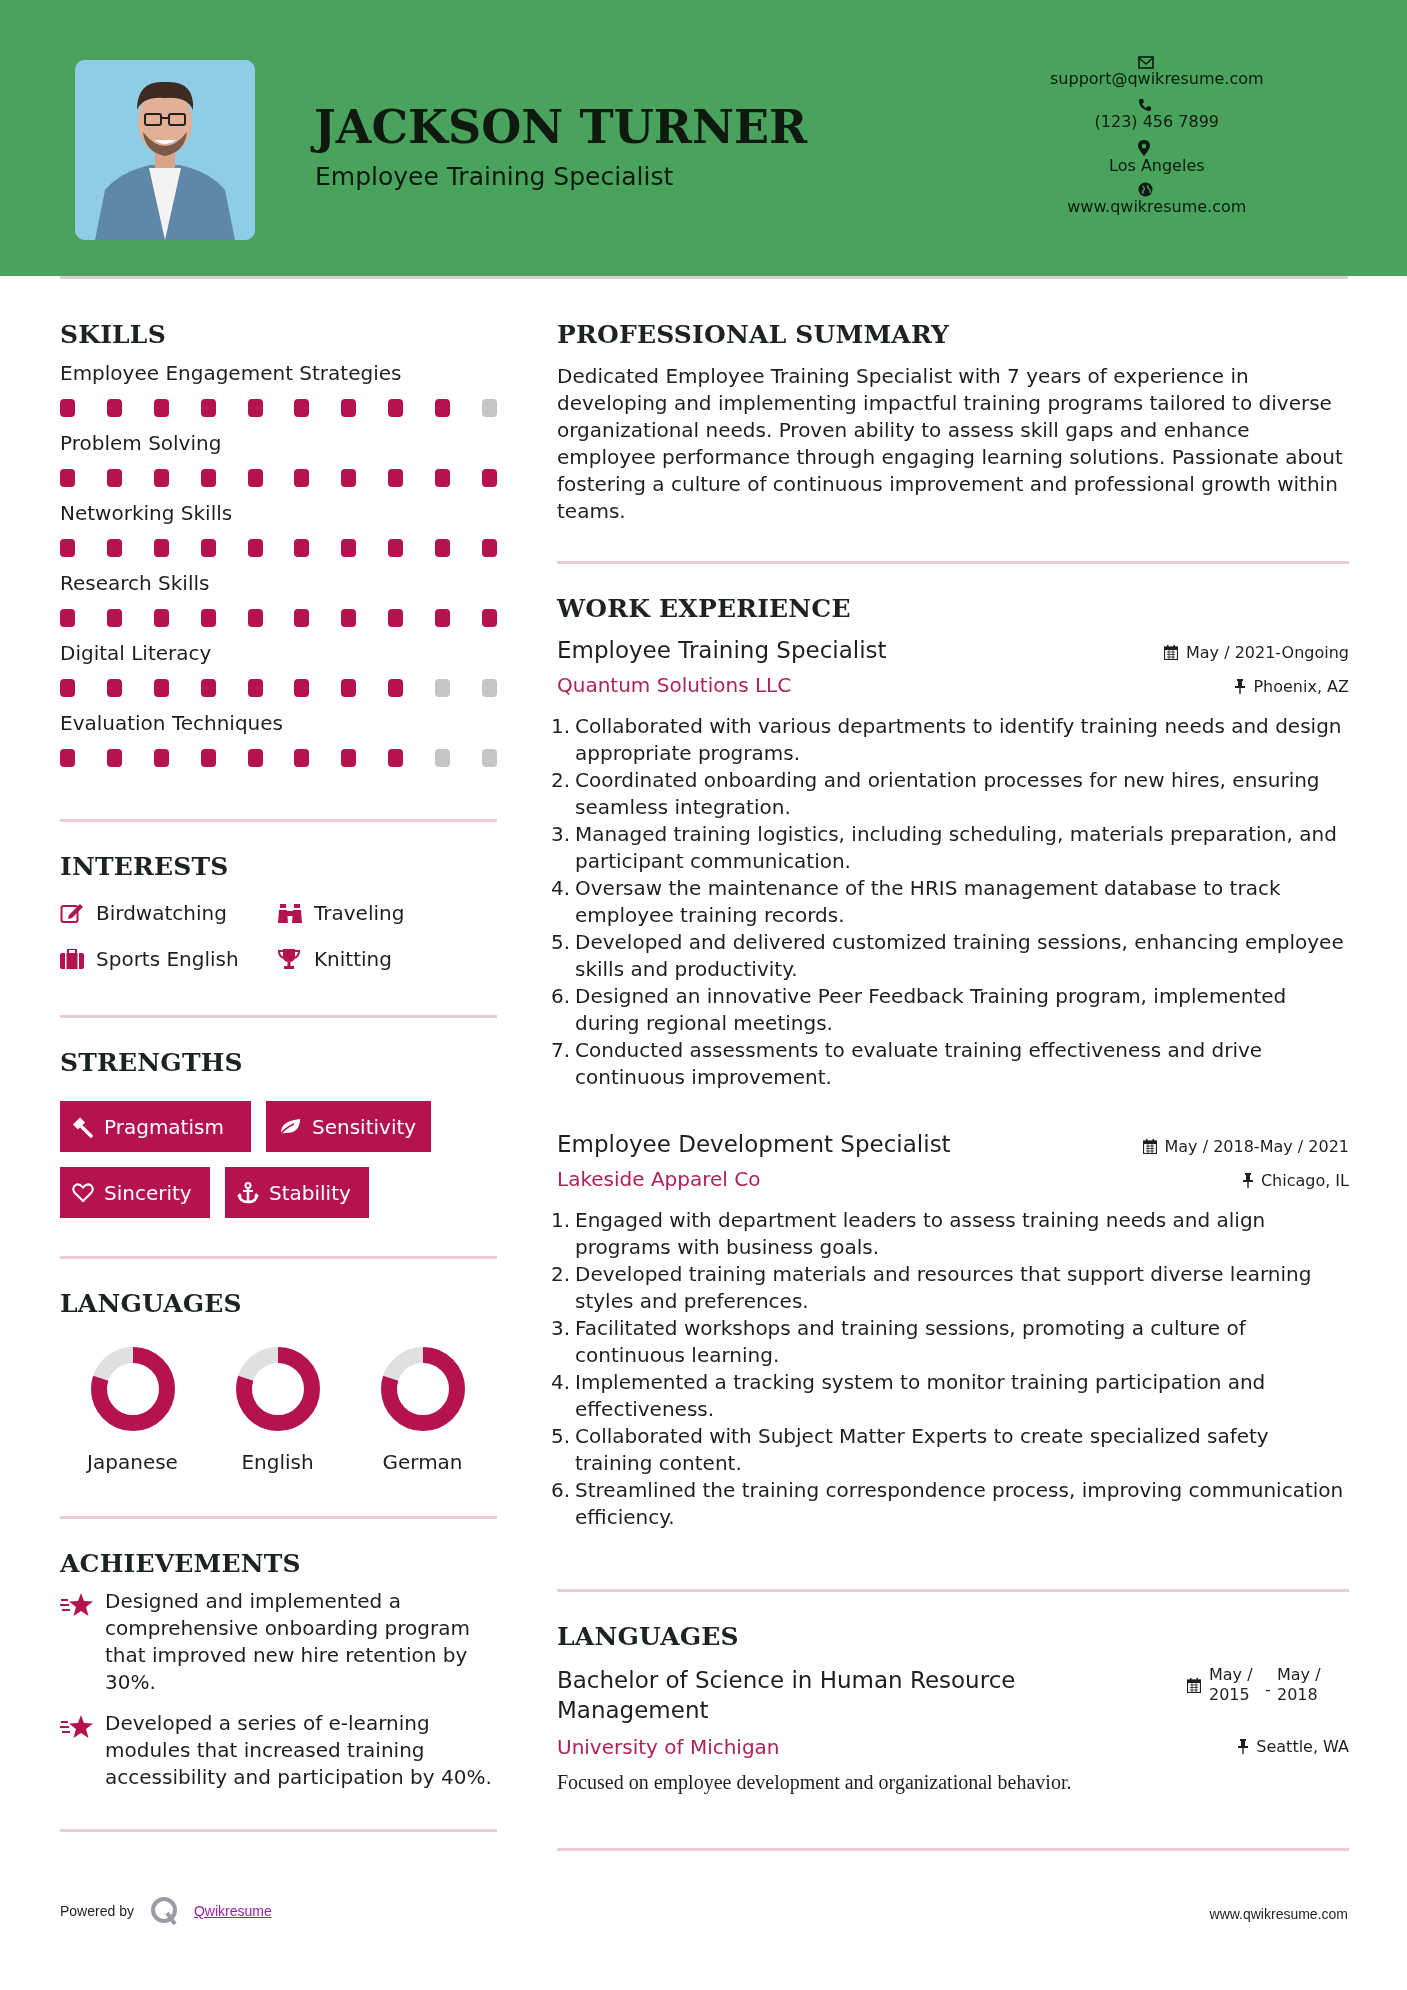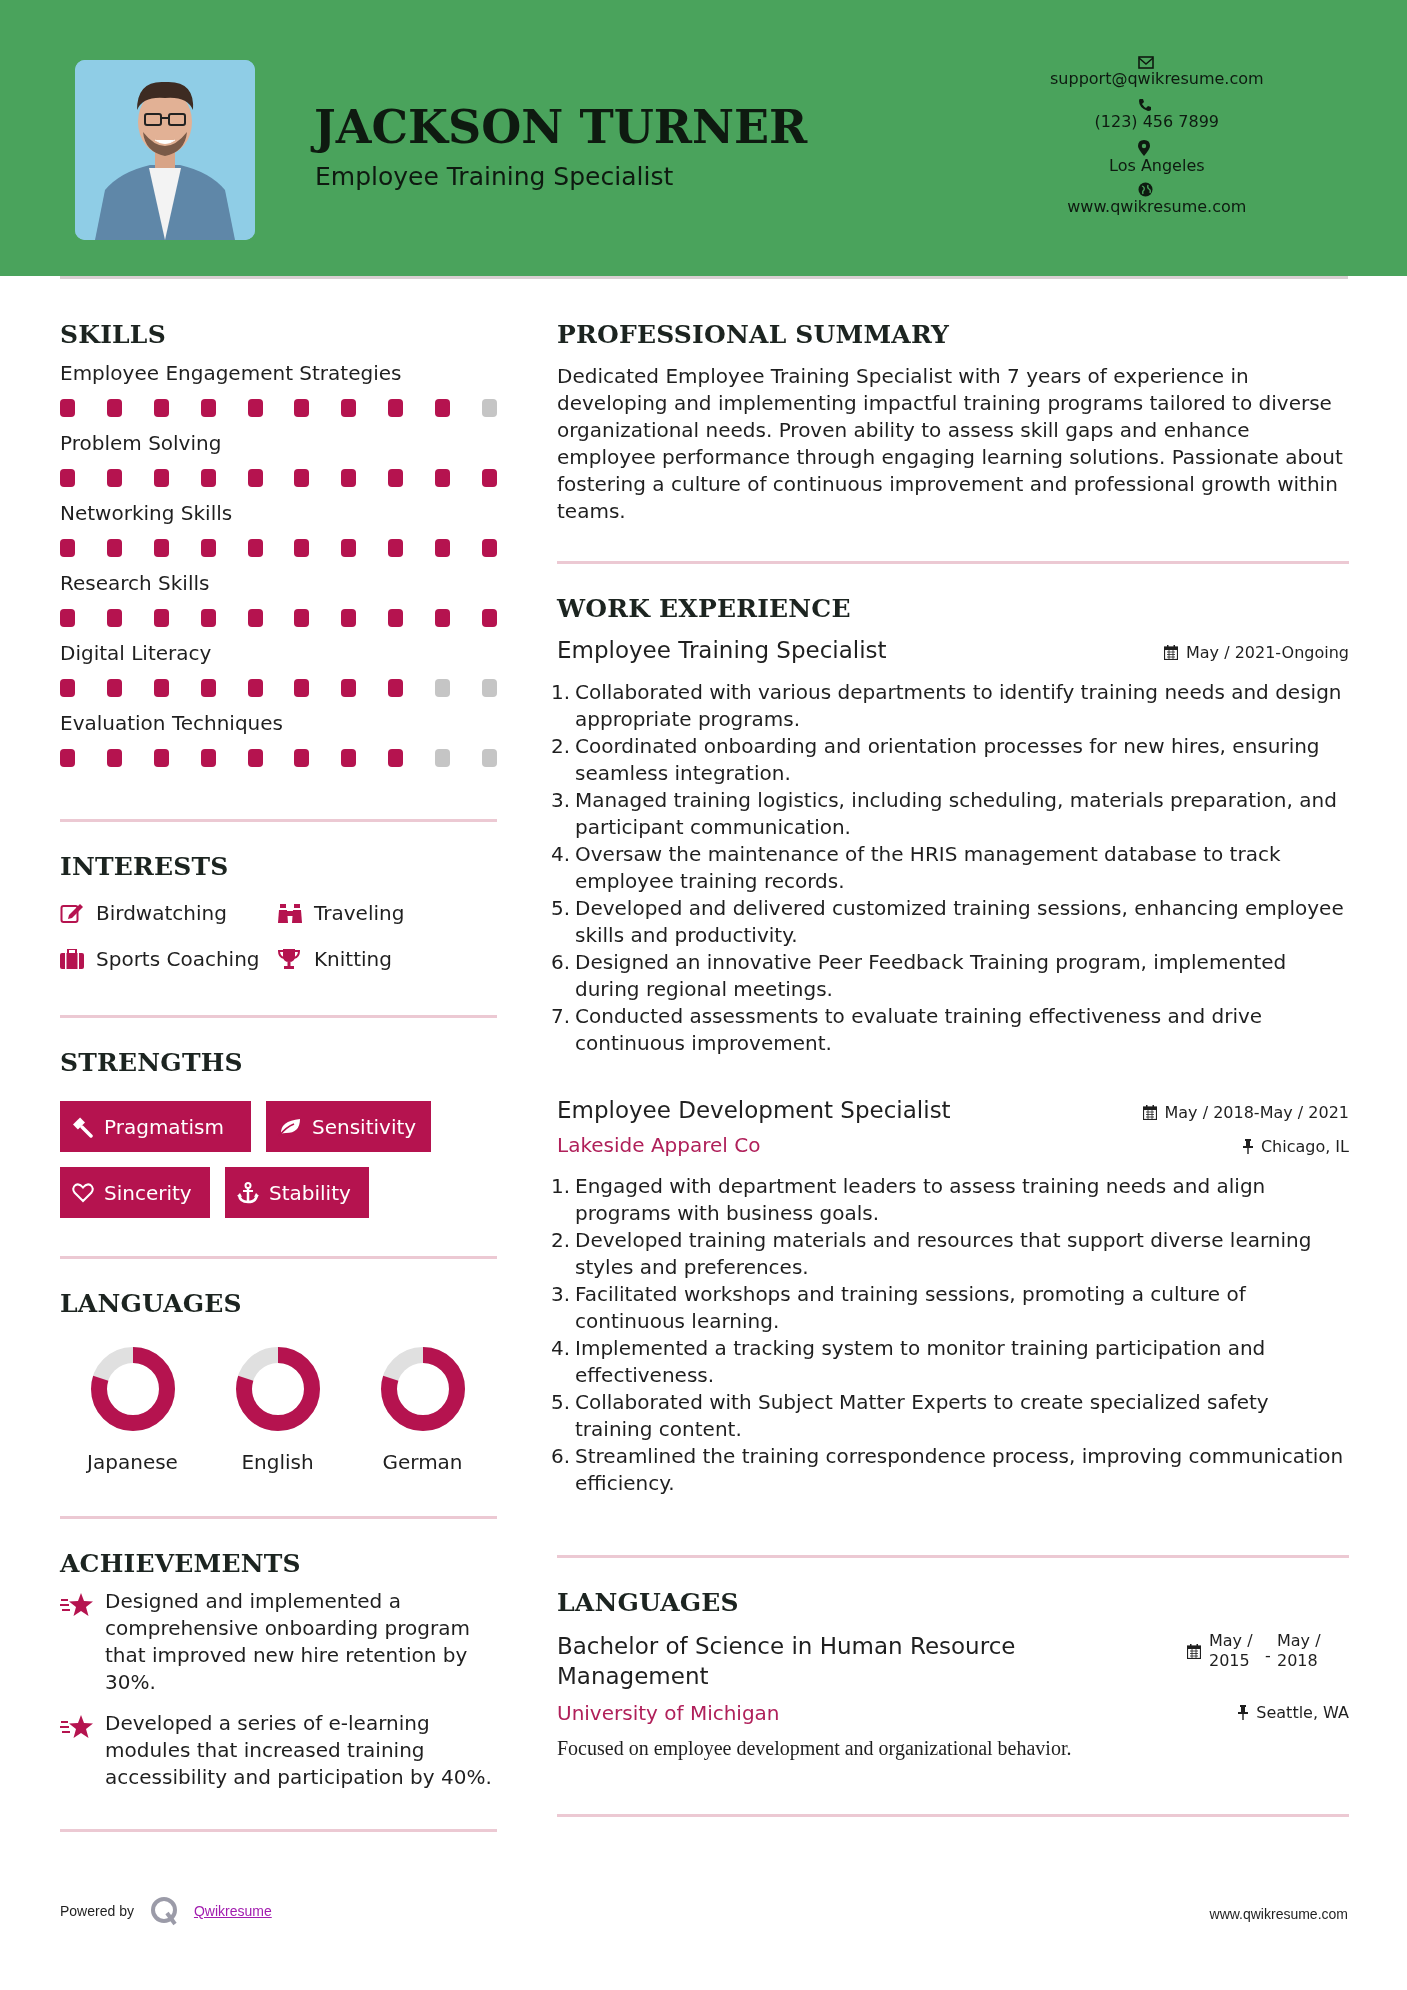--- a/index.html
+++ b/index.html
@@ -235,21 +235,21 @@
       </div>
       <div class="interest">
         <span class="ic">
           <svg width="24" height="20" viewBox="0 0 24 20">
               <rect x="0" y="4" width="24" height="16" rx="2" fill="#b5134f"></rect>
               <rect x="8" y="0" width="8" height="5" fill="none" stroke="#b5134f" stroke-width="2"></rect>
               <rect x="5" y="4" width="1.5" height="16" fill="#fff"></rect>
               <rect x="17.5" y="4" width="1.5" height="16" fill="#fff"></rect>
             </svg>
         </span>
-        <span>Sports Coaching</span>
+        <span>Sports English</span>
       </div>
       <div class="interest">
         <span class="ic">
           <svg width="22" height="22" viewBox="0 0 22 22">
               <path d="M5 1 L17 1 L17 8 Q17 14 11 14 Q5 14 5 8 Z" fill="#b5134f"></path>
               <path d="M5 3 L1 3 Q1 9 6 10 M17 3 L21 3 Q21 9 16 10" fill="none" stroke="#b5134f" stroke-width="2"></path>
               <rect x="9.5" y="14" width="3" height="4" fill="#b5134f"></rect>
               <rect x="6" y="18" width="10" height="3" fill="#b5134f"></rect>
             </svg>
         </span>
@@ -382,20 +382,34 @@
               <span class="ic">
                 <svg width="14" height="15" viewBox="0 0 14 15">
                   <rect x="0.5" y="2" width="13" height="12.5" fill="none" stroke="#1f1f1f" stroke-width="1.2"></rect>
                   <rect x="0.5" y="2" width="13" height="3" fill="#1f1f1f"></rect>
                   <path d="M3 7 H11 M3 9.5 H11 M3 12 H11 M5 5 V14 M9 5 V14" stroke="#1f1f1f" stroke-width="0.8"></path>
                   <rect x="3" y="0" width="1.5" height="3" fill="#1f1f1f"></rect>
                   <rect x="9.5" y="0" width="1.5" height="3" fill="#1f1f1f"></rect>
                 </svg>
               </span>
               <span>May / 2021-Ongoing</span>
+            </div>
+          </div>
+          <div class="job-head">
+            <div class="job-company">Quantum Solutions LLC</div>
+            <div class="meta" style="margin-top:14px;">
+              <span class="ic">
+                <svg width="10" height="15" viewBox="0 0 10 15">
+                  <rect x="2" y="0" width="6" height="2" fill="#1f1f1f"></rect>
+                  <rect x="3" y="2" width="4" height="5" fill="#1f1f1f"></rect>
+                  <rect x="0" y="7" width="10" height="2" fill="#1f1f1f"></rect>
+                  <rect x="4.3" y="9" width="1.4" height="6" fill="#1f1f1f"></rect>
+                </svg>
+              </span>
+              <span>Phoenix, AZ</span>
             </div>
           </div>
           <ol class="bullets">
             <li><span class="num">1.</span><span>Collaborated with various departments to identify training needs and design appropriate programs.</span></li>
             <li><span class="num">2.</span><span>Coordinated onboarding and orientation processes for new hires, ensuring seamless integration.</span></li>
             <li><span class="num">3.</span><span>Managed training logistics, including scheduling, materials preparation, and participant communication.</span></li>
             <li><span class="num">4.</span><span>Oversaw the maintenance of the HRIS management database to track employee training records.</span></li>
             <li><span class="num">5.</span><span>Developed and delivered customized training sessions, enhancing employee skills and productivity.</span></li>
             <li><span class="num">6.</span><span>Designed an innovative Peer Feedback Training program, implemented during regional meetings.</span></li>
             <li><span class="num">7.</span><span>Conducted assessments to evaluate training effectiveness and drive continuous improvement.</span></li>

